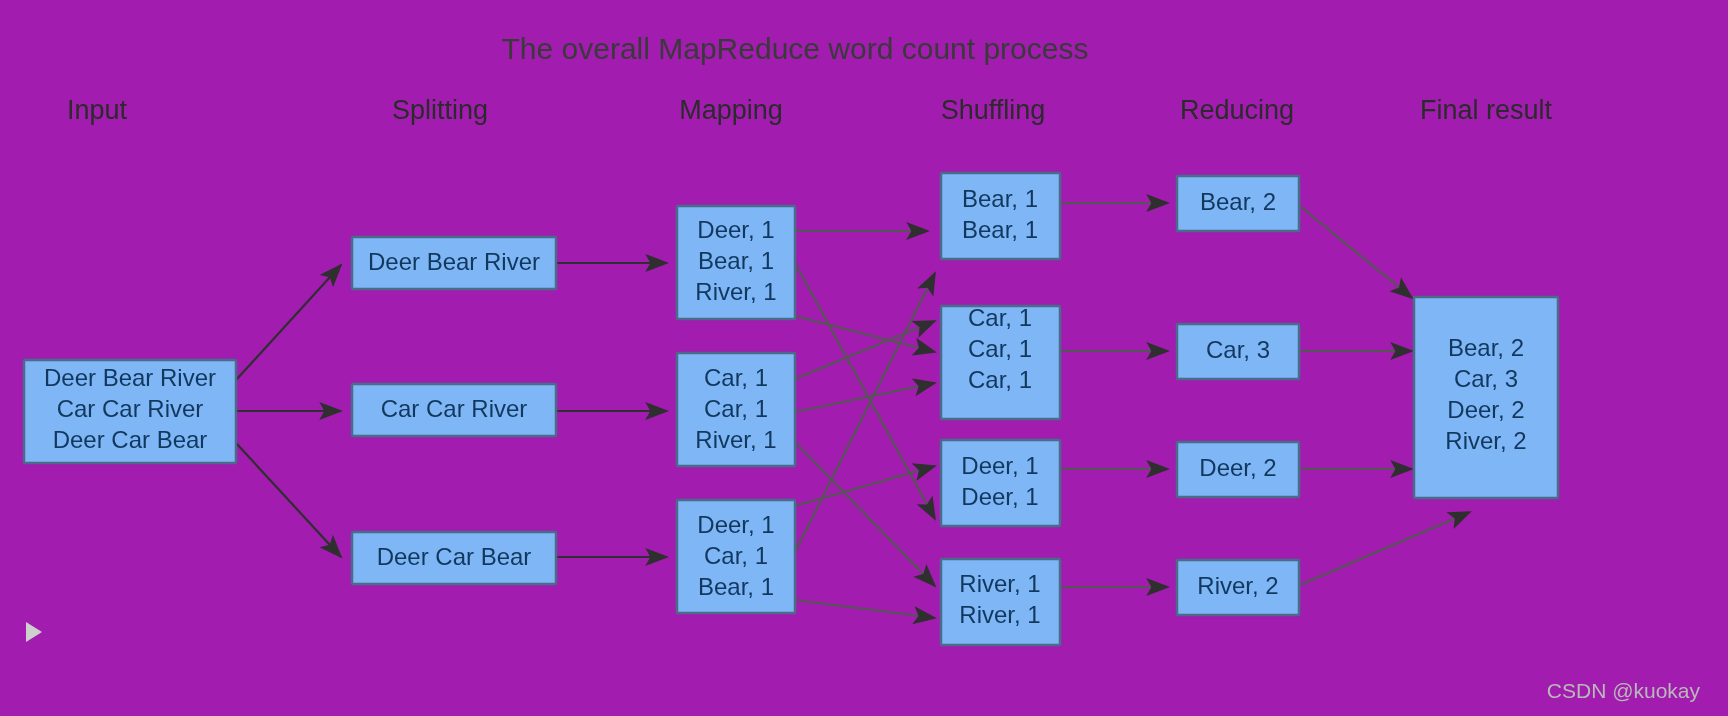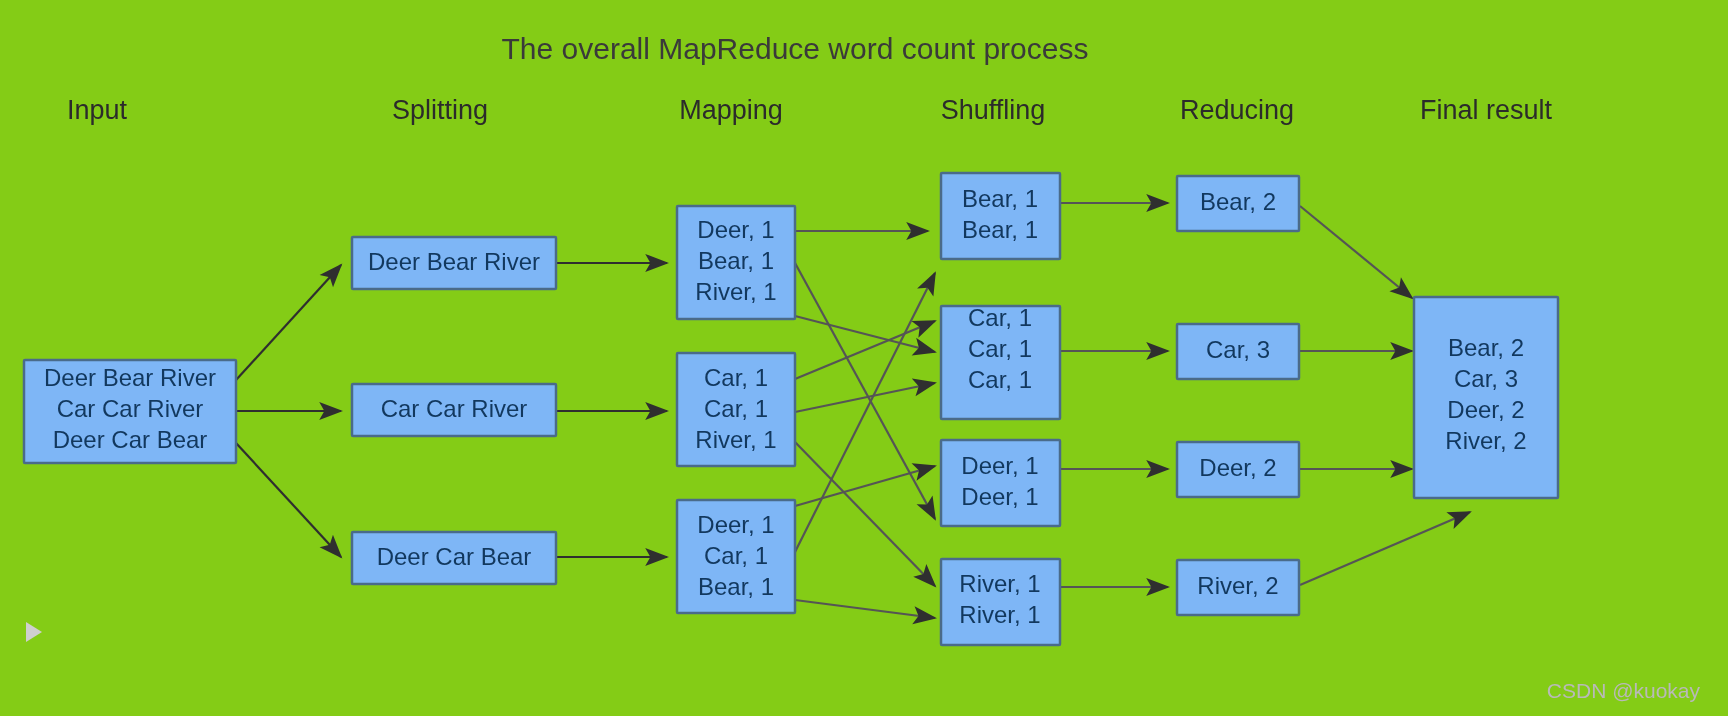--- a/index.html
+++ b/index.html
@@ -11,21 +11,21 @@
   body {
     font-family: "Liberation Sans", sans-serif;
     width: 1728px;
     height: 716px;
     overflow: hidden;
   }
   #canvas {
     position: relative;
     width: 1728px;
     height: 716px;
-    background: #84cc16;
+    background: #a21caf;
   }
   #diagram-svg {
     position: absolute;
     left: 0;
     top: 0;
     width: 1728px;
     height: 716px;
   }
   .diagram-title {
     font-size: 30px;

